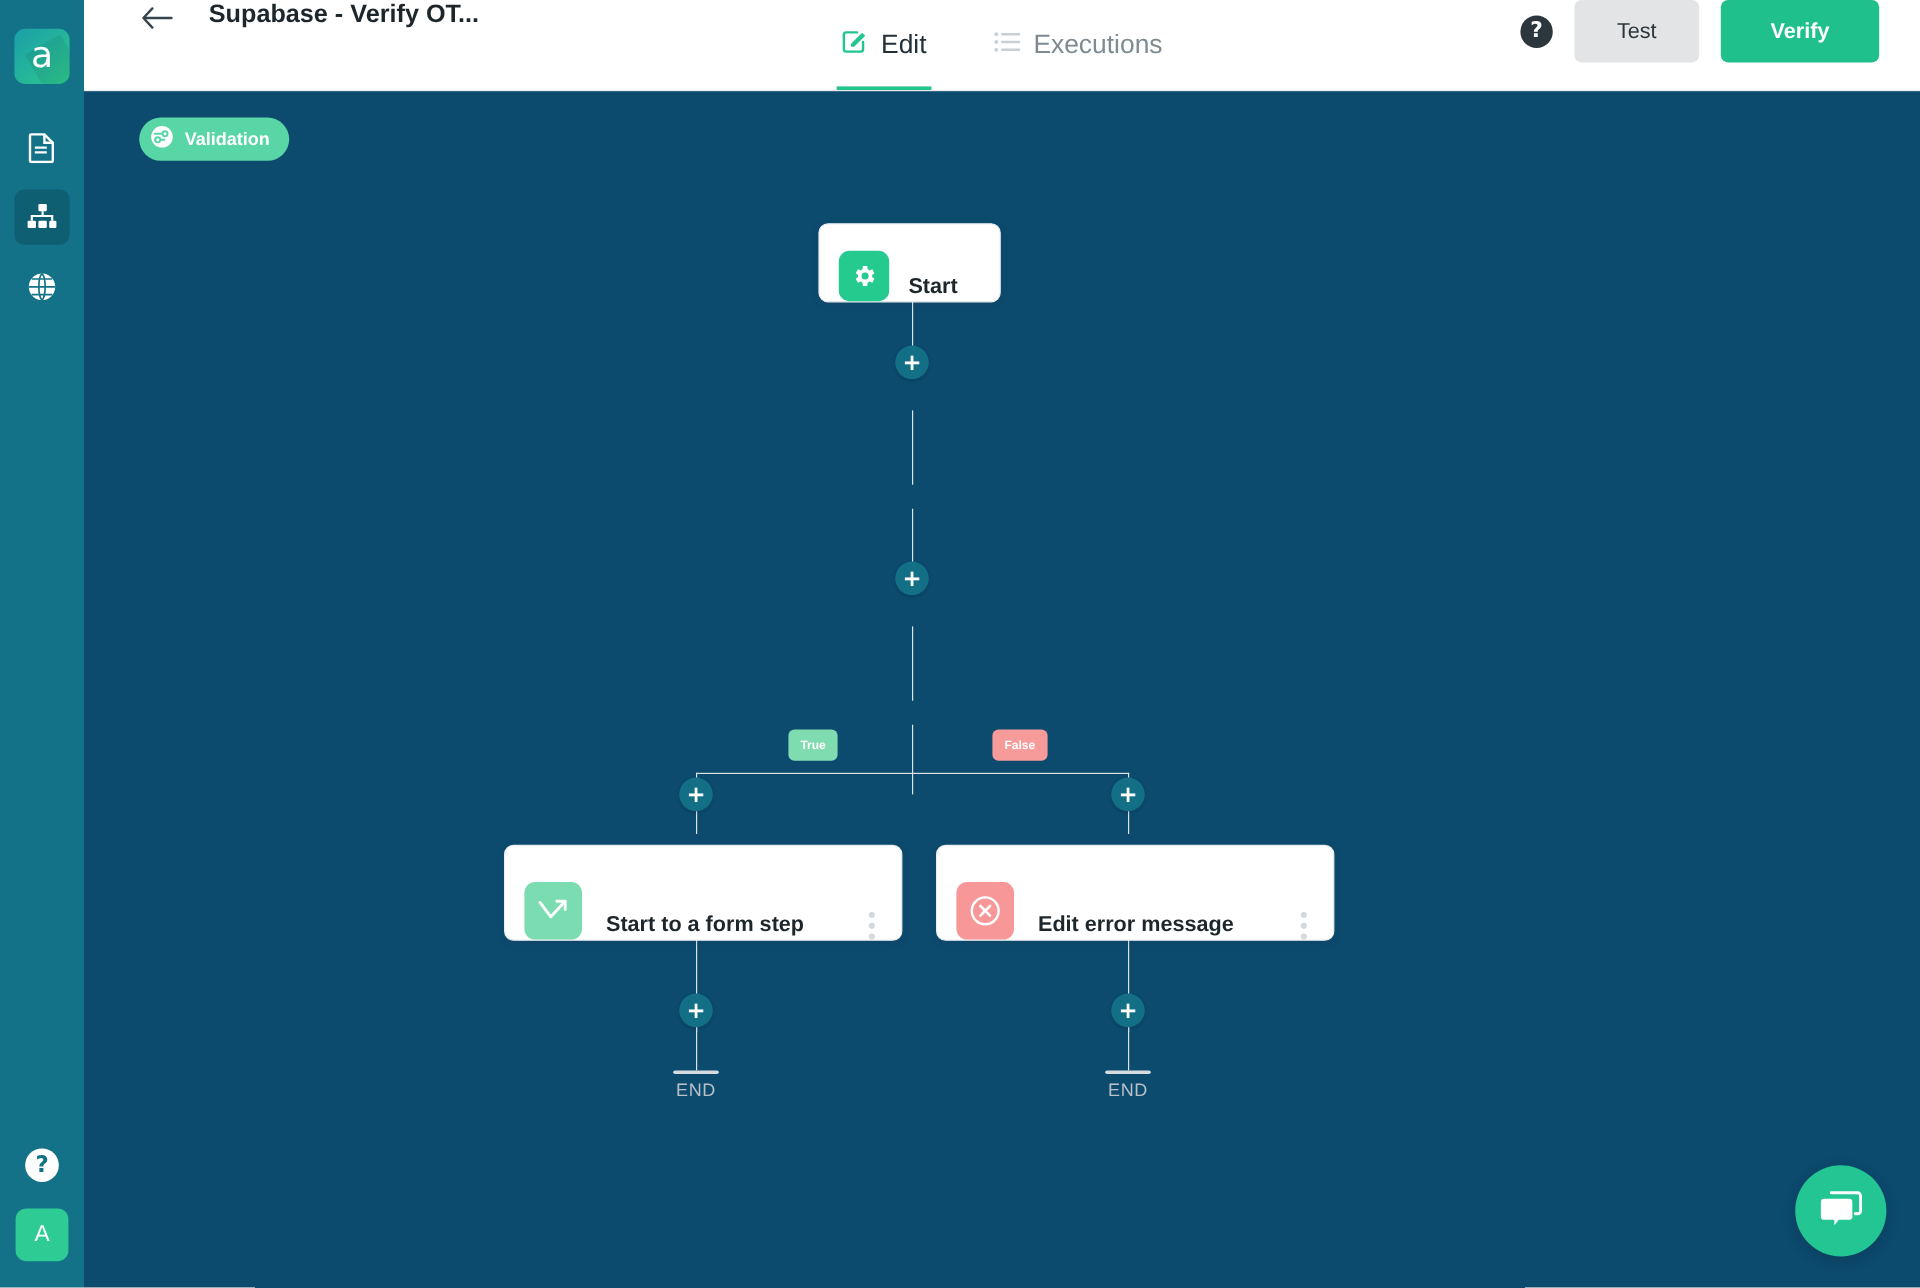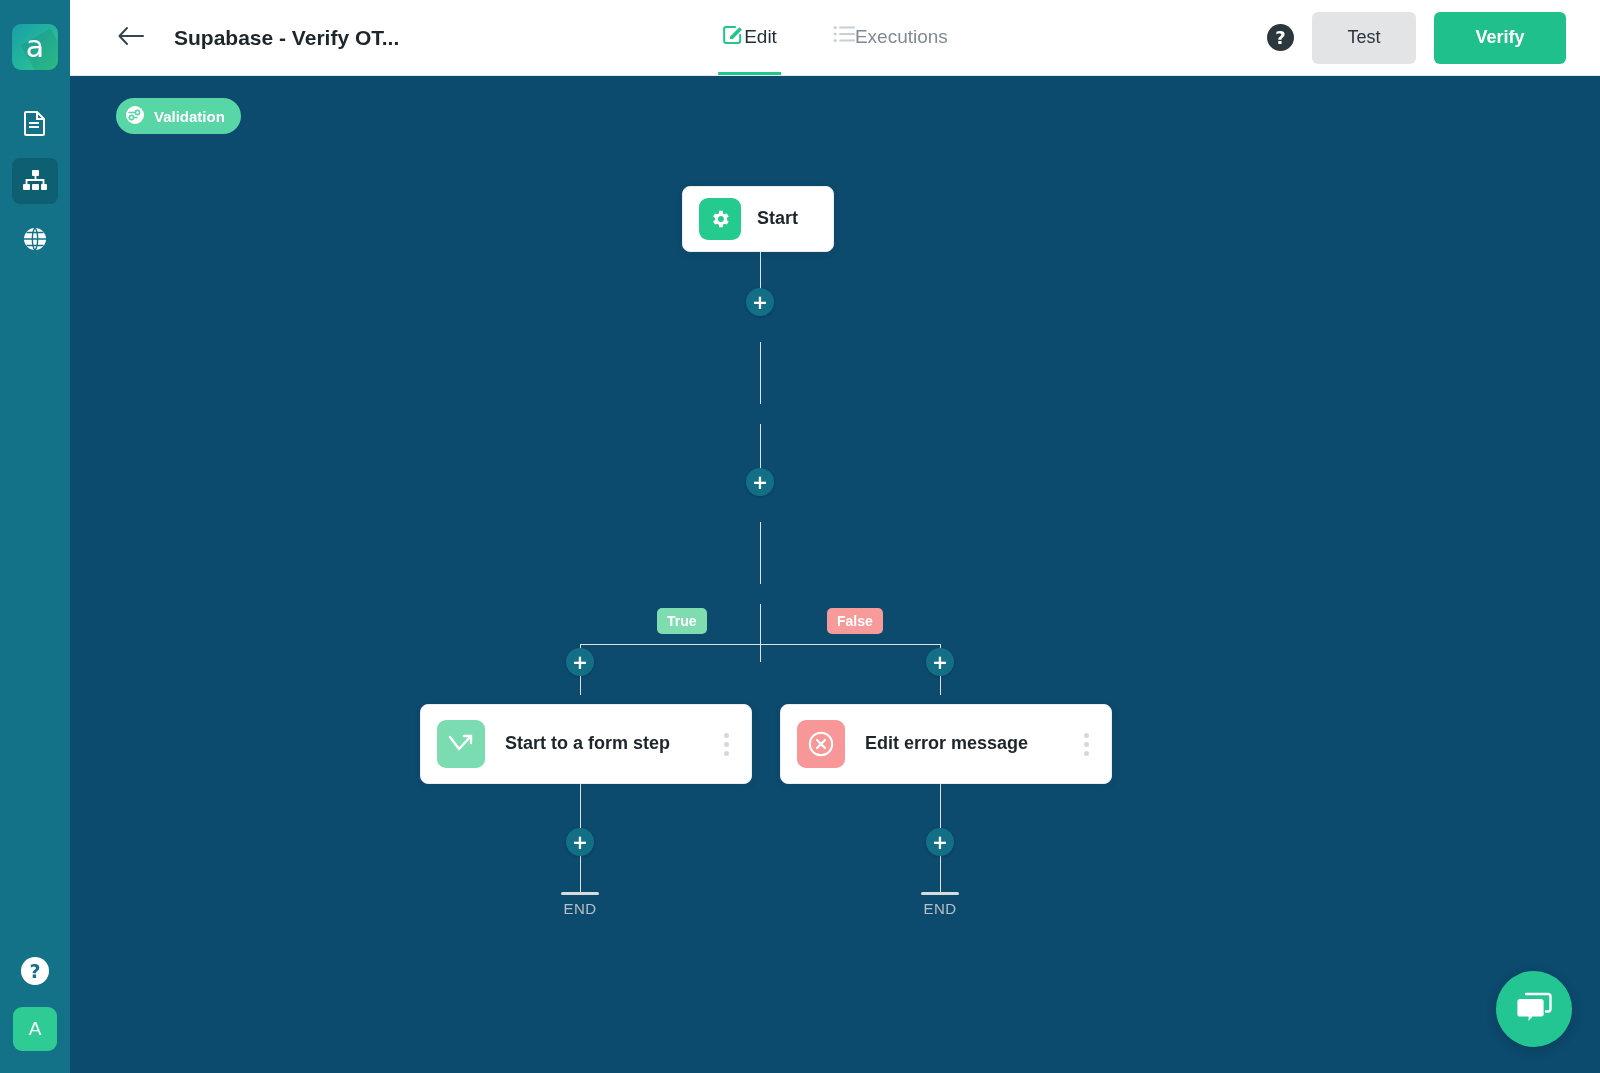--- a/index.html
+++ b/index.html
@@ -59,40 +59,40 @@
     display: flex; align-items: center; justify-content: center;
     font-size: 19px; cursor: pointer;
   }
 
   
   .main { flex: 1; display: flex; flex-direction: column; position: relative; min-width: 0; }
 
   .topbar {
     height: 76px; background: #ffffff;
     border-bottom: 1px solid #e7eaec;
-    display: flex; align-items: center;
+    display: flex; align-items: flex-start;
     position: relative; flex: 0 0 76px;
   }
   .back-btn {
     width: 34px; height: 34px; margin-left: 44px;
     display: flex; align-items: center; justify-content: center;
     cursor: pointer; color: #36454d;
   }
   .doc-title {
     margin-left: 26px; font-size: 21px; font-weight: bold; color: #1d262b;
     white-space: nowrap;
   }
   .tabs {
     position: absolute; left: 50%; transform: translateX(-50%);
     bottom: 0; display: flex; align-items: flex-end; gap: 48px; height: 76px;
   }
   .tab {
-    display: flex; align-items: center; 
+    display: flex; align-items: center; gap: 11px;
     height: 74px; padding: 0 4px;
-    font-size: 19px; color: #7e8b92; cursor: pointer;
+    font-size: 22px; color: #7e8b92; cursor: pointer;
     border-bottom: 3px solid transparent;
   }
   .tab.active { color: #22303a; border-bottom-color: #22c58b; font-weight: normal; }
   .topbar-right {
     margin-left: auto; margin-right: 34px;
     display: flex; align-items: center; gap: 18px;
   }
   .help-dark {
     width: 27px; height: 27px; border-radius: 50%;
     background: #2b363d; color: #fff;
@@ -132,41 +132,41 @@
     display: flex; align-items: center; justify-content: center;
     font-size: 19px; line-height: 1; cursor: pointer;
     font-family: "DejaVu Sans", sans-serif; font-weight: bold;
     box-shadow: 0 1px 3px rgba(0,0,0,.18);
   }
 
   .node {
     position: absolute; background: #ffffff;
     border-radius: 8px; border: 1px solid #e9edef;
     box-shadow: 0 2px 7px rgba(40,60,70,.09);
-    display: flex; align-items: center; padding: 0 16px;
+    display: flex; align-items: flex-end; padding: 0 16px;
     cursor: pointer;
   }
   .node-icon {
     width: 48px; height: 48px; border-radius: 9px; flex: 0 0 48px;
     display: flex; align-items: center; justify-content: center;
   }
   .node-label {
     margin-left: 20px; font-size: 18px; font-weight: bold; color: #1d262b;
     line-height: 1.32; flex: 1;
   }
   .kebab {
     width: 18px; display: flex; flex-direction: column; align-items: center; gap: 4px;
     margin-left: 8px; cursor: pointer;
   }
   .kebab i { width: 5px; height: 5px; border-radius: 50%; background: #d3d8dc; display:block; }
 
   .branch-tag {
     position: absolute; height: 26px; padding: 0 10px; border-radius: 5px;
     display: flex; align-items: center; justify-content: center;
-    color: #ffffff; font-size: 14px; font-weight: bold;
+    color: #ffffff; font-size: 10px; font-weight: bold;
   }
   .tag-true { background: #7fdcb0; }
   .tag-false { background: #f79a9a; }
 
   .end-cap { position: absolute; display: flex; flex-direction: column; align-items: center; }
   .end-bar { width: 38px; height: 3px; background: #d6dbdf; border-radius: 2px; }
   .end-text { margin-top: 5px; font-size: 15px; color: #b9c1c6; letter-spacing: .5px; }
 
   .chat-fab {
     position: absolute; right: 28px; bottom: 26px;

